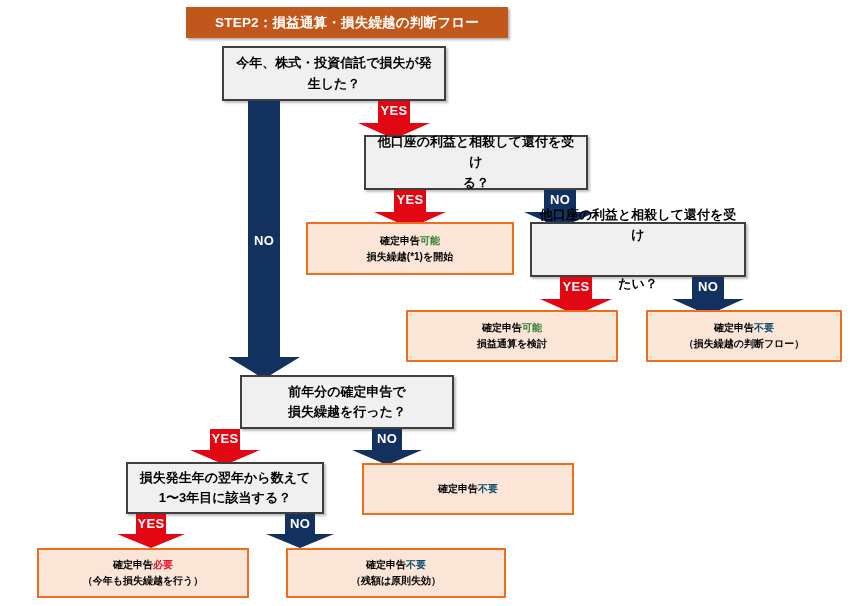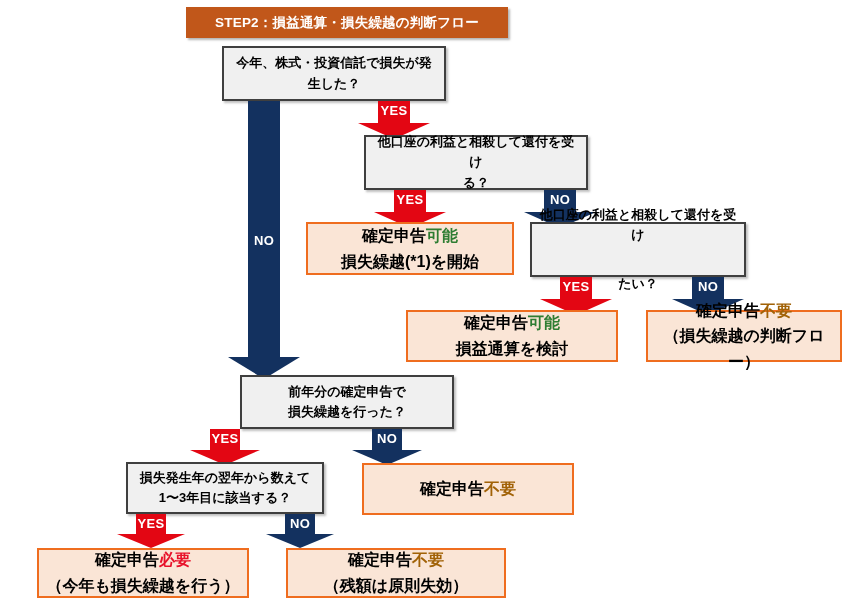--- a/index.html
+++ b/index.html
@@ -61,31 +61,31 @@
     position: absolute;
     background: #fae5d6;
     border: 2px solid #ef6d1f;
     box-sizing: border-box;
     display: flex;
     flex-direction: column;
     align-items: center;
     justify-content: center;
     color: #000000;
     font-weight: bold;
-    font-size: 16px;
+    font-size: 10px;
     line-height: 1.6;
     text-align: center;
     padding: 0 6px;
   }
 
   .rbox .line2 { font-weight: bold; }
 
   
   .kanou   { color: #2e7d32; }   
-  .fuyou   { color: #a16207; }   
+  .fuyou   { color: #0c4a6e; }   
   .hitsuyou{ color: #e8122b; }   
 
   
   .arrow {
     position: absolute;
   }
   .arrow .shaft {
     position: absolute;
     left: 50%;
     transform: translateX(-50%);

